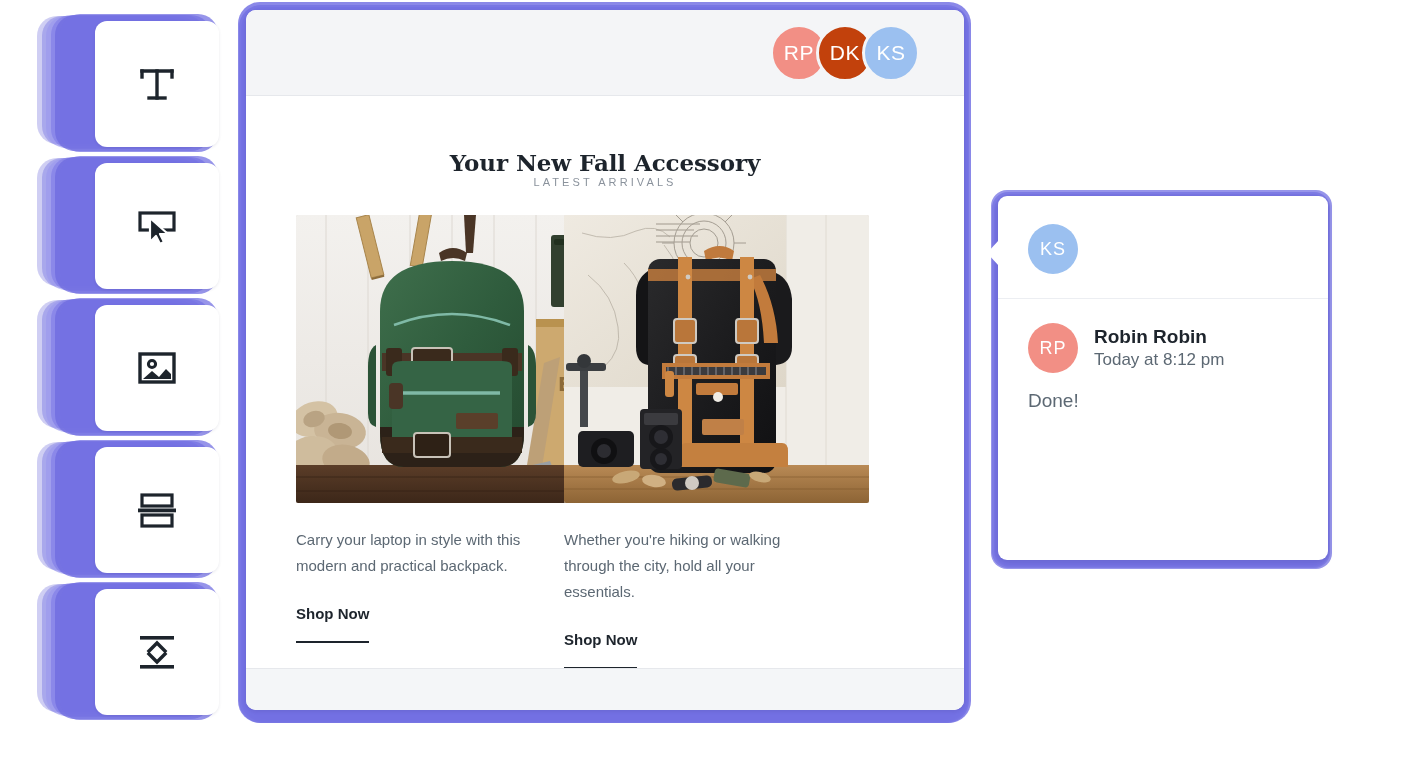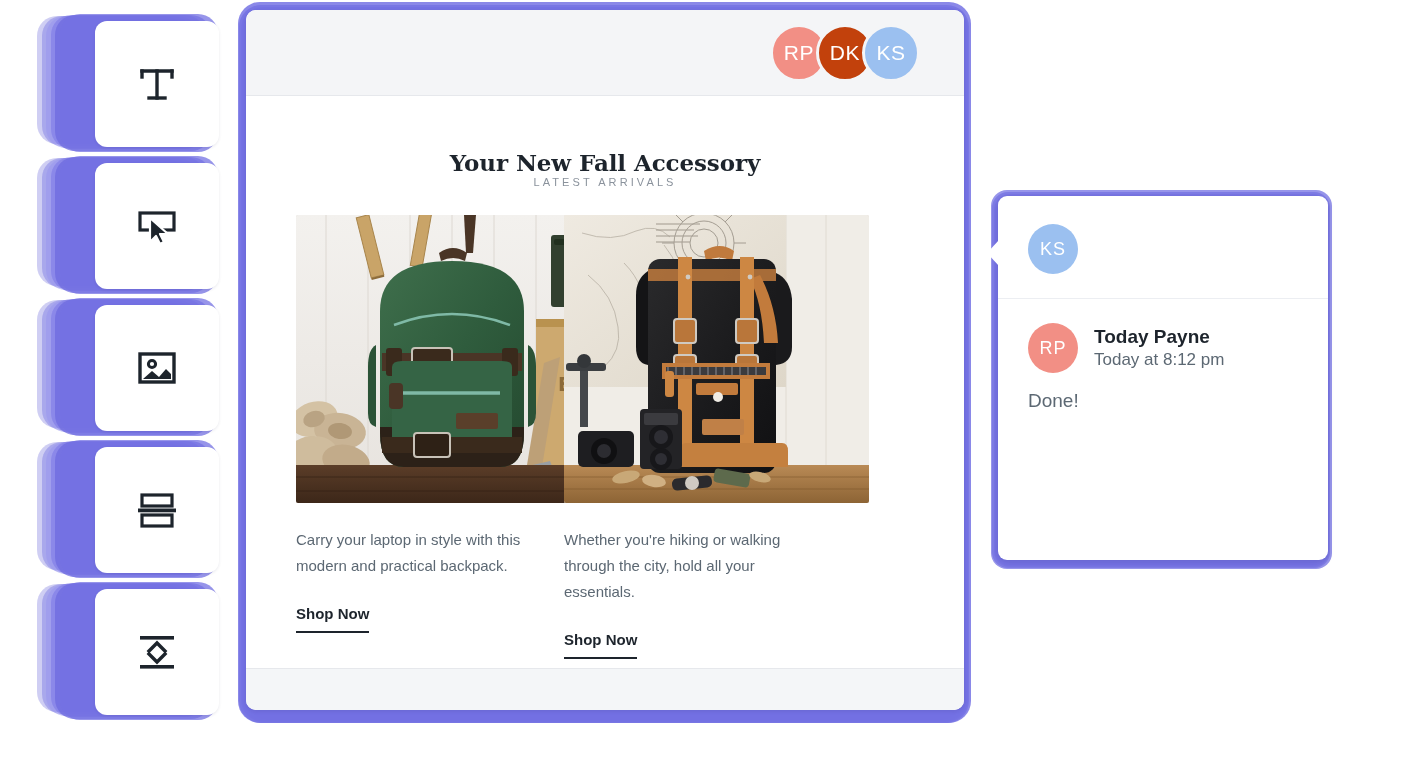--- a/index.html
+++ b/index.html
@@ -72,21 +72,21 @@
     overflow: hidden; position: relative; background: #ded9d2;
   }
   .card-img svg { display:block; width: 100%; height: 100%; }
   .card-text {
     margin-top: 24px; font-size: 15px; line-height: 1.74;
     color: #5c6873; font-family: "Liberation Sans", sans-serif;
   }
   .card-cta {
     display: inline-block; margin-top: 26px;
     font-size: 15px; font-weight: bold; color: #1d242c;
-    border-bottom: 2px solid #1d242c; padding-bottom: 9px;
+    border-bottom: 2px solid #1d242c; padding-bottom: 19px;
     text-decoration: none; font-family: "Liberation Sans", sans-serif;
   }
   #emailFooter {
     position: absolute; left: 0; bottom: 0; width: 100%; height: 42px;
     background: #f4f6f8; border-top: 1px solid #e6e8ec;
   }
 
   
   #commentWrap { position: absolute; left: 990px; top: 188px; width: 348px; height: 400px; }
   #comments {
@@ -501,21 +501,21 @@
       <div id="commentList">
           <div class="comment">
             <div class="c-head">
               <div class="c-avatar" style="background: rgb(155, 192, 240);">KS</div>
             </div>
           </div>
           <div class="comment">
             <div class="c-head">
               <div class="c-avatar" style="background: rgb(242, 143, 133);">RP</div>
               <div>
-                <div class="c-name">Today Payne</div>
+                <div class="c-name">Robin Robin</div>
                 <div class="c-time">Today at 8:12 pm</div>
               </div>
             </div>
             <div class="c-body">Done!</div>
           </div>
         </div>
     </div>
   </div>
 
 </div>

